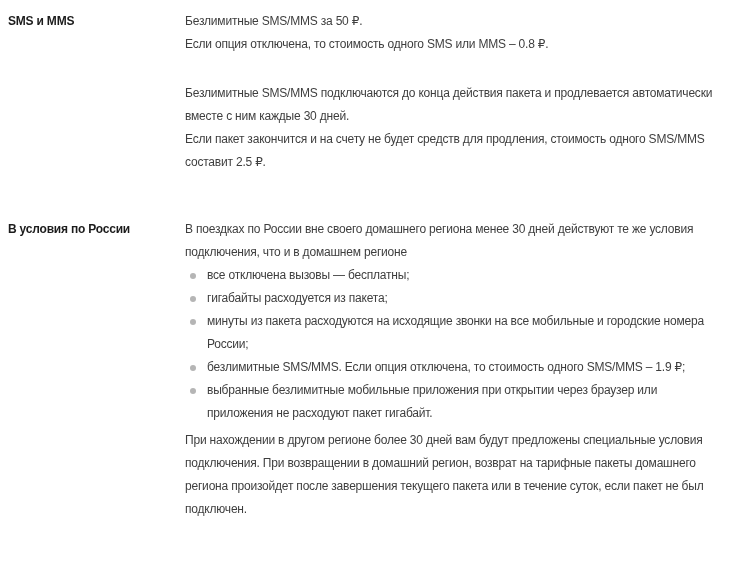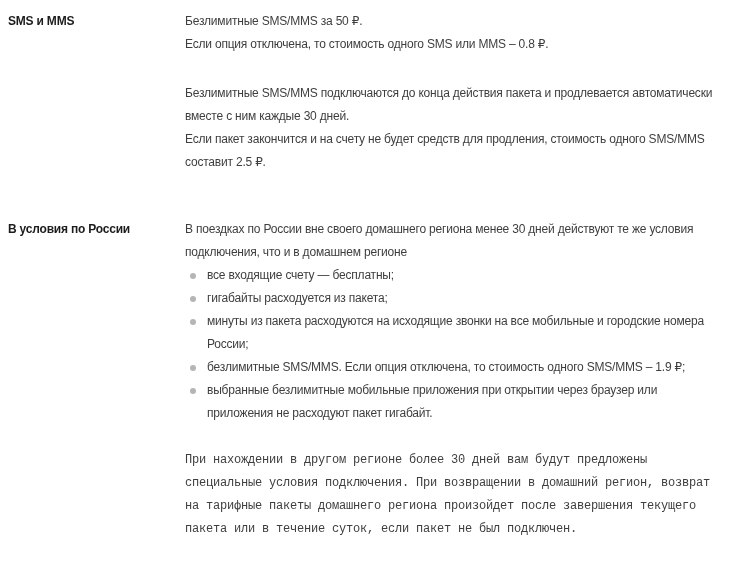--- a/index.html
+++ b/index.html
@@ -36,21 +36,21 @@
   }
   .section-content {
     flex: 1 1 auto;
     max-width: 528px;
     font-size: 12px;
     letter-spacing: -0.2px;
     line-height: 23px;
     color: var(--body-color, #3e3e3e);
   }
   .para + .para { margin-top: 26px; }
-  .list + .para { margin-top: 24px; font-family: Liberation Mono, monospace; }
+  .list + .para { margin-top: 4px; }
   .para + .list { margin-top: 0; }
   .para-line { min-height: 23px; }
   .list-item {
     display: flex;
     align-items: flex-start;
   }
   .bullet-dot {
     flex: 0 0 6px;
     width: 6px;
     height: 6px;
@@ -81,21 +81,21 @@
     </div>
     <div class="section">
       <div class="section-label">В условия по России</div>
       <div class="section-content">
         <div class="para">
           <div class="para-line">В поездках по России вне своего домашнего региона менее 30 дней действуют те же условия подключения, что и в домашнем регионе</div>
         </div>
         <div class="list">
           <div class="list-item">
             <span class="bullet-dot"></span>
-            <div class="list-item-text">все входящие счету — бесплатны;</div>
+            <div class="list-item-text">все отключена вызовы — бесплатны;</div>
           </div>
           <div class="list-item">
             <span class="bullet-dot"></span>
             <div class="list-item-text">гигабайты расходуется из пакета;</div>
           </div>
           <div class="list-item">
             <span class="bullet-dot"></span>
             <div class="list-item-text">минуты из пакета расходуются на исходящие звонки на все мобильные и городские номера России;</div>
           </div>
           <div class="list-item">

